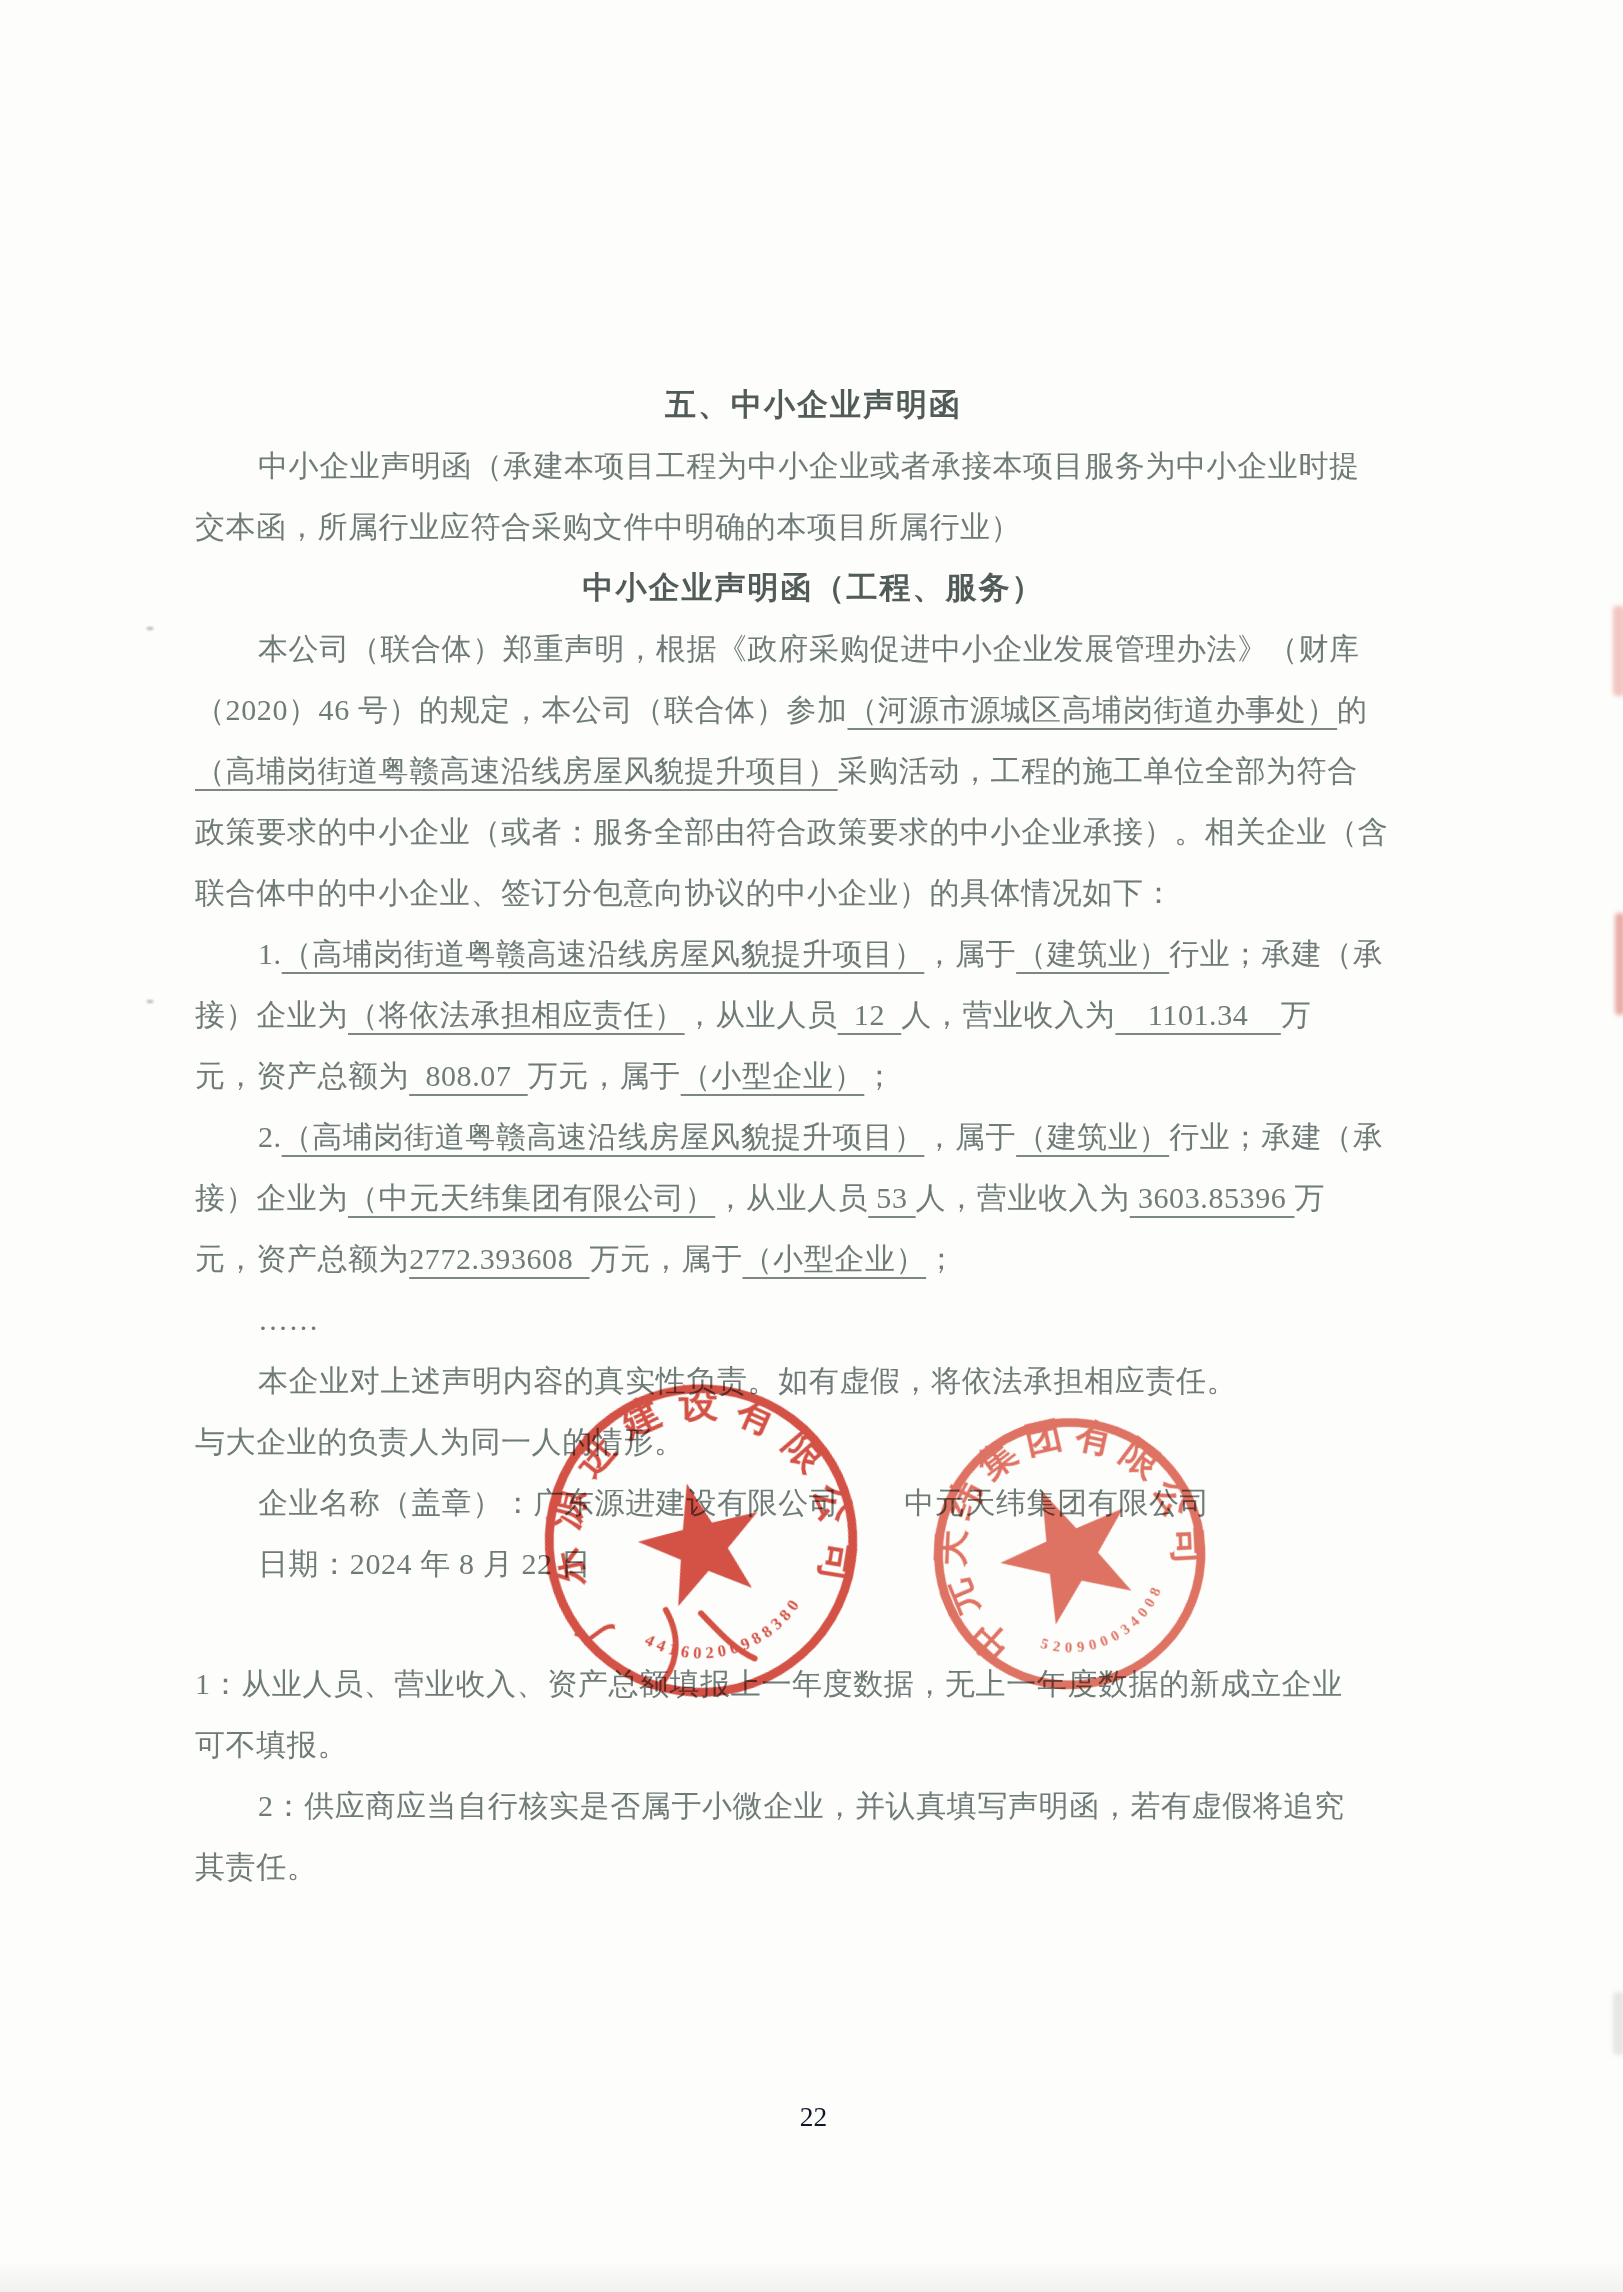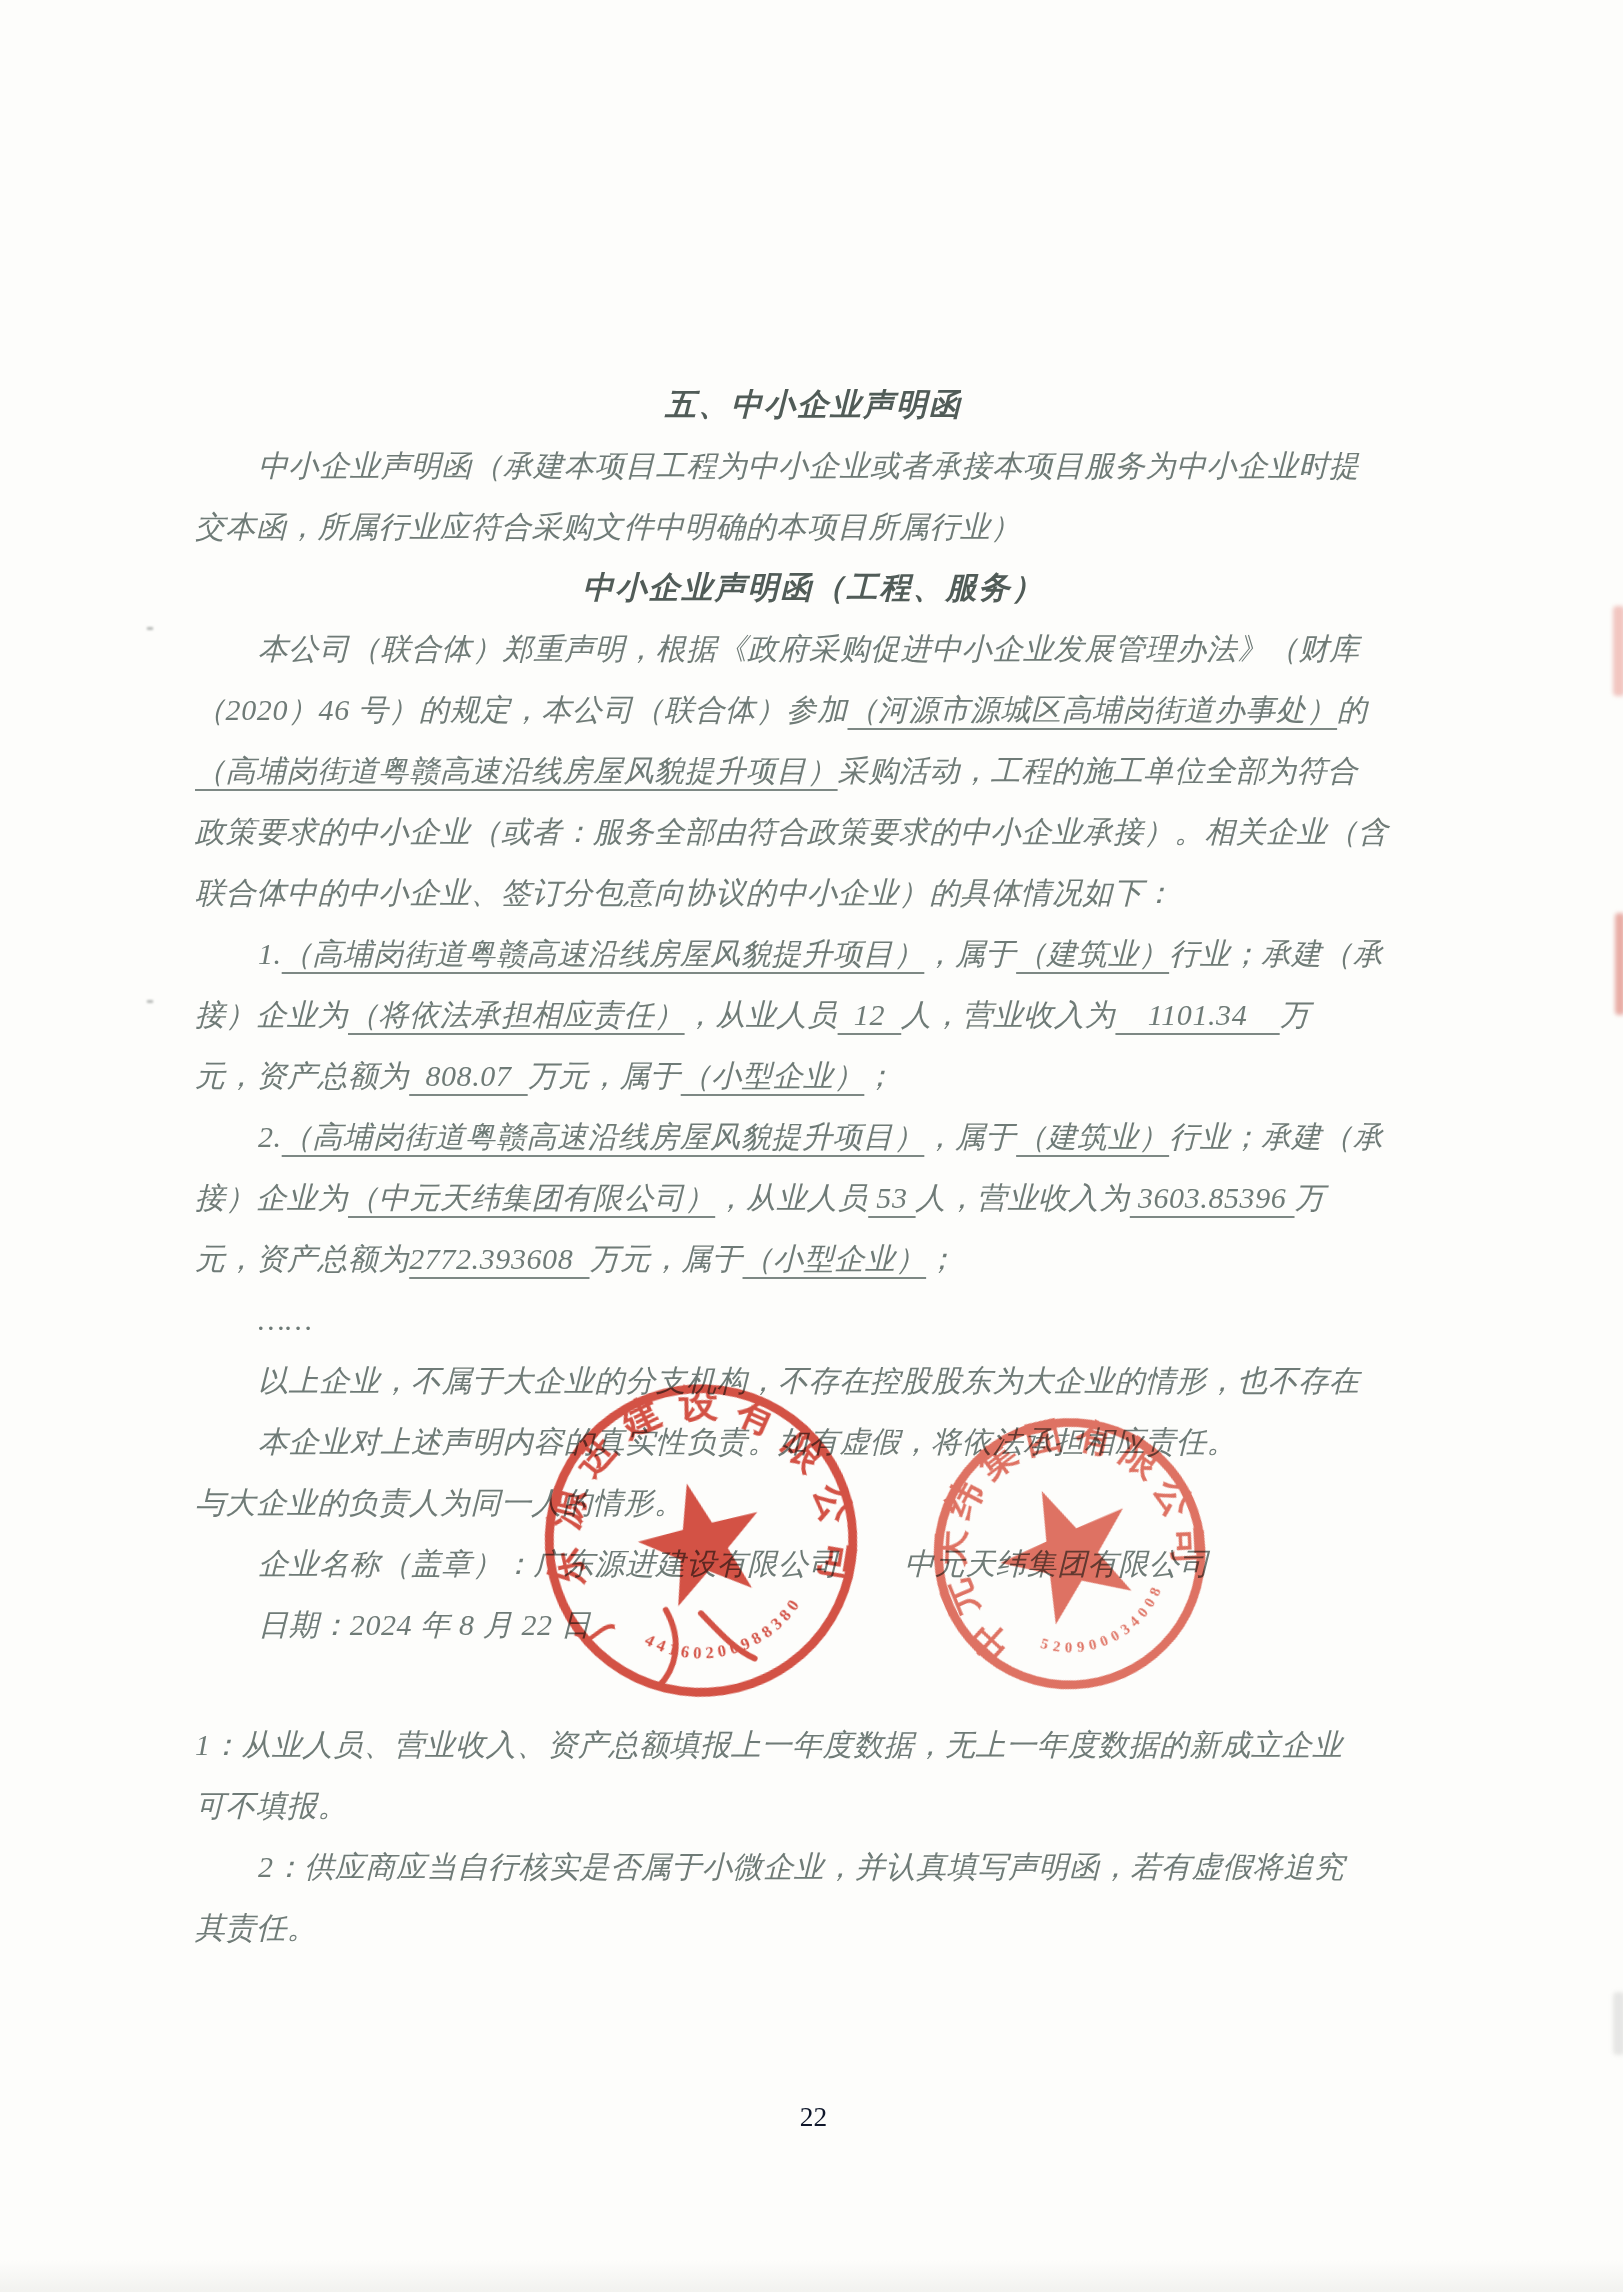--- a/index.html
+++ b/index.html
@@ -11,21 +11,21 @@
     overflow:hidden;
     font-family:"Liberation Serif","DejaVu Serif",serif;
     color:#6f7b77;
   }
   .doc{
     position:absolute;left:195px;top:374px;width:1237px;
   }
   .line{
     line-height:61px;height:61px;
     font-size:30px;letter-spacing:0.6px;
-    white-space:pre;color:#6f7b77;font-style:italic;
+    white-space:pre;color:#6f7b77;
   }
   .line.title,.line.subtitle{
     text-align:center;font-weight:700;color:#515c58;
     letter-spacing:2px;font-size:31px;
   }
   .line.indent{text-indent:63px;}
   .line.note-first{margin-top:59px;}
   .u{
     text-decoration:underline;
     text-decoration-thickness:1.5px;
@@ -73,21 +73,20 @@
       <div class="line"><span class="u">（高埔岗街道粤赣高速沿线房屋风貌提升项目）</span><span>采购活动，工程的施工单位全部为符合</span></div>
       <div class="line"><span>政策要求的中小企业（或者：服务全部由符合政策要求的中小企业承接）。相关企业（含</span></div>
       <div class="line"><span>联合体中的中小企业、签订分包意向协议的中小企业）的具体情况如下：</span></div>
       <div class="line indent"><span>1.</span><span class="u">（高埔岗街道粤赣高速沿线房屋风貌提升项目）</span><span>，属于</span><span class="u">（建筑业）</span><span>行业；承建（承</span></div>
       <div class="line"><span>接）企业为</span><span class="u">（将依法承担相应责任）</span><span>，从业人员</span><span class="u">  12  </span><span>人，营业收入为</span><span class="u">    1101.34    </span><span>万</span></div>
       <div class="line"><span>元，资产总额为</span><span class="u">  808.07  </span><span>万元，属于</span><span class="u">（小型企业）</span><span>；</span></div>
       <div class="line indent"><span>2.</span><span class="u">（高埔岗街道粤赣高速沿线房屋风貌提升项目）</span><span>，属于</span><span class="u">（建筑业）</span><span>行业；承建（承</span></div>
       <div class="line"><span>接）企业为</span><span class="u">（中元天纬集团有限公司）</span><span>，从业人员</span><span class="u"> 53 </span><span>人，营业收入为</span><span class="u"> 3603.85396 </span><span>万</span></div>
       <div class="line"><span>元，资产总额为</span><span class="u">2772.393608  </span><span>万元，属于</span><span class="u">（小型企业）</span><span>；</span></div>
       <div class="line indent"><span>……</span></div>
-      <div class="line indent"><span>以上企业，不属于大企业的分支机构，不存在控股股东为大企业的情形，也不存在</span></div>
       <div class="line indent"><span>本企业对上述声明内容的真实性负责。如有虚假，将依法承担相应责任。</span></div>
       <div class="line"><span>与大企业的负责人为同一人的情形。</span></div>
       <div class="line indent"><span>企业名称（盖章）：广东源进建设有限公司</span><span>        </span><span>中元天纬集团有限公司</span></div>
       <div class="line indent"><span>日期：2024 年 8 月 22 日</span></div>
       <div class="line note-first"><span>1：从业人员、营业收入、资产总额填报上一年度数据，无上一年度数据的新成立企业</span></div>
       <div class="line"><span>可不填报。</span></div>
       <div class="line indent"><span>2：供应商应当自行核实是否属于小微企业，并认真填写声明函，若有虚假将追究</span></div>
       <div class="line"><span>其责任。</span></div>
     </div>
 

